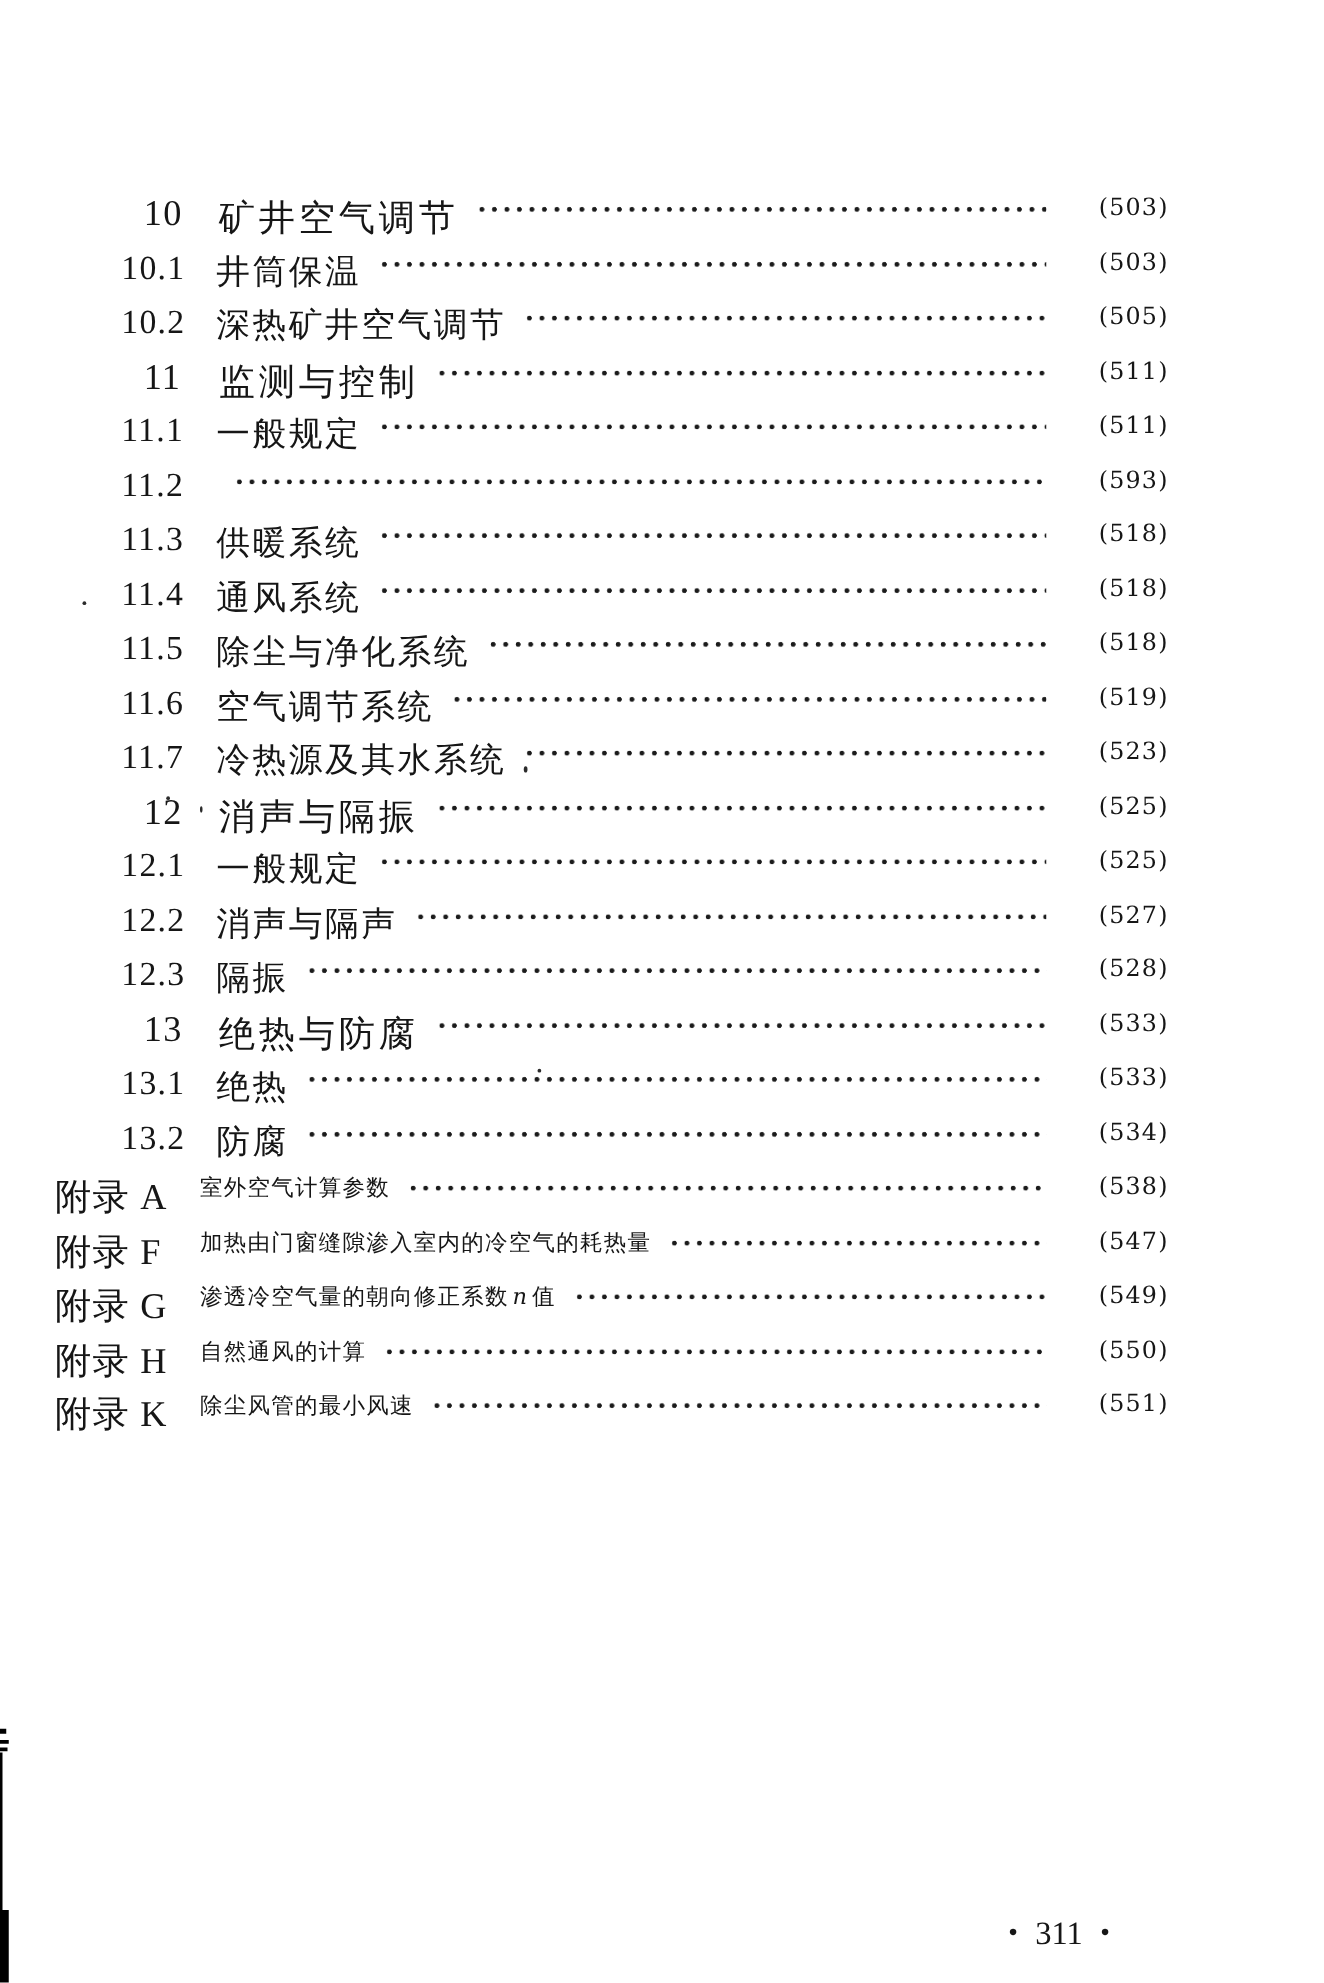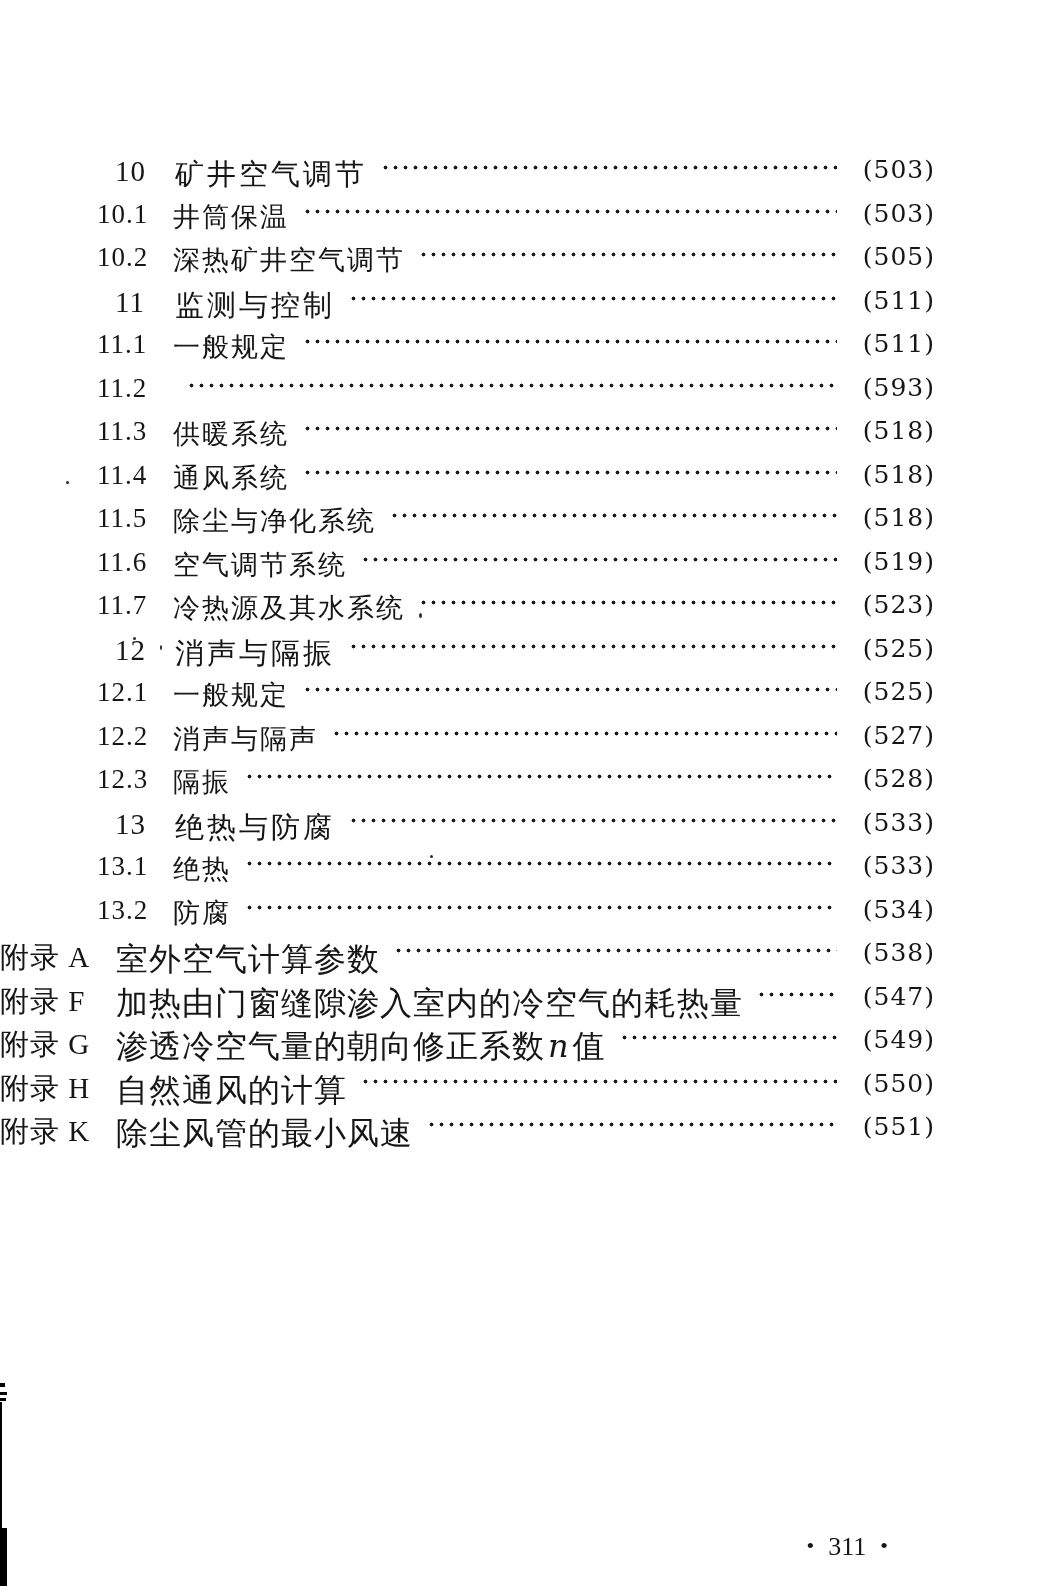--- a/index.html
+++ b/index.html
@@ -52,37 +52,37 @@
     margin: 10px 14px 0 16px;
     background-image: radial-gradient(circle at 2.5px 2.5px, #1b1b1b 1.7px, transparent 2.2px);
     background-size: 10px 5px;
     background-repeat: repeat-x;
     background-position: left center;
   }
   .row-page {
     flex: 0 0 auto;
     width: 84px;
     text-align: right;
-    font-size: 25px;
+    font-size: 19px;
     letter-spacing: 1px;
     font-family: "DejaVu Serif", serif;
     white-space: nowrap;
   }
   
   .level-chapter { padding-left: 115px; font-size: 29px; }
   .level-chapter .row-num { width: 60px; letter-spacing: 1px; }
   .level-chapter .row-title { letter-spacing: 3px; }
   
   .level-section { padding-left: 97px; font-size: 27px; }
   .level-section .row-num { width: 76px; letter-spacing: 1px; }
   .level-section .row-title { letter-spacing: 2px; }
   
-  .level-appendix { font-size: 29px; }
+  .level-appendix { font-size: 29px; margin-left: 44px; }
   .level-appendix .row-num { width: 116px; letter-spacing: 1px; }
-  .level-appendix .row-title { letter-spacing: 1px; font-size: 32px; }
+  .level-appendix .row-title { letter-spacing: 1px; font-size: 18px; }
 
   .footer {
     position: absolute;
     top: 1500px;
     right: 157px;
     font-size: 26px;
     white-space: nowrap;
     margin-top: 32px;
   }
   .footer .dot {

